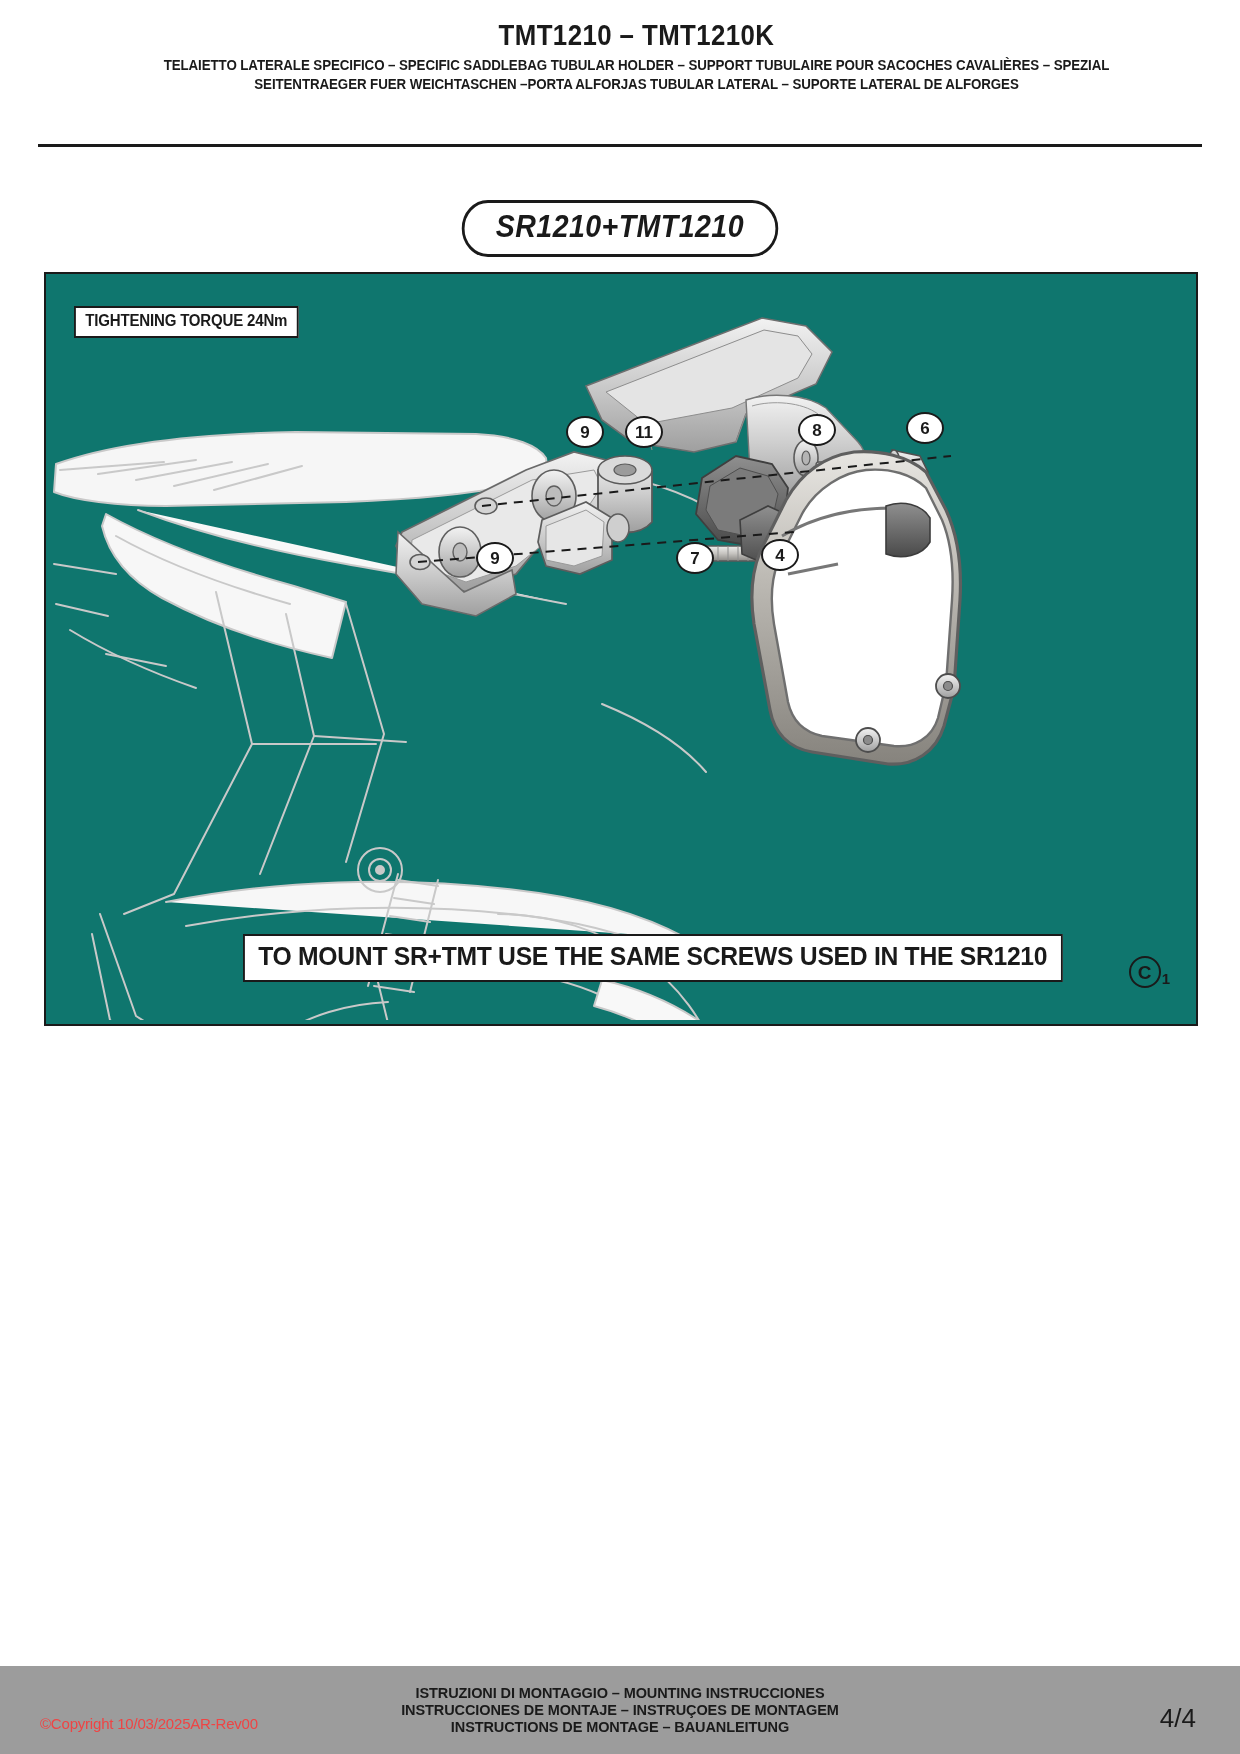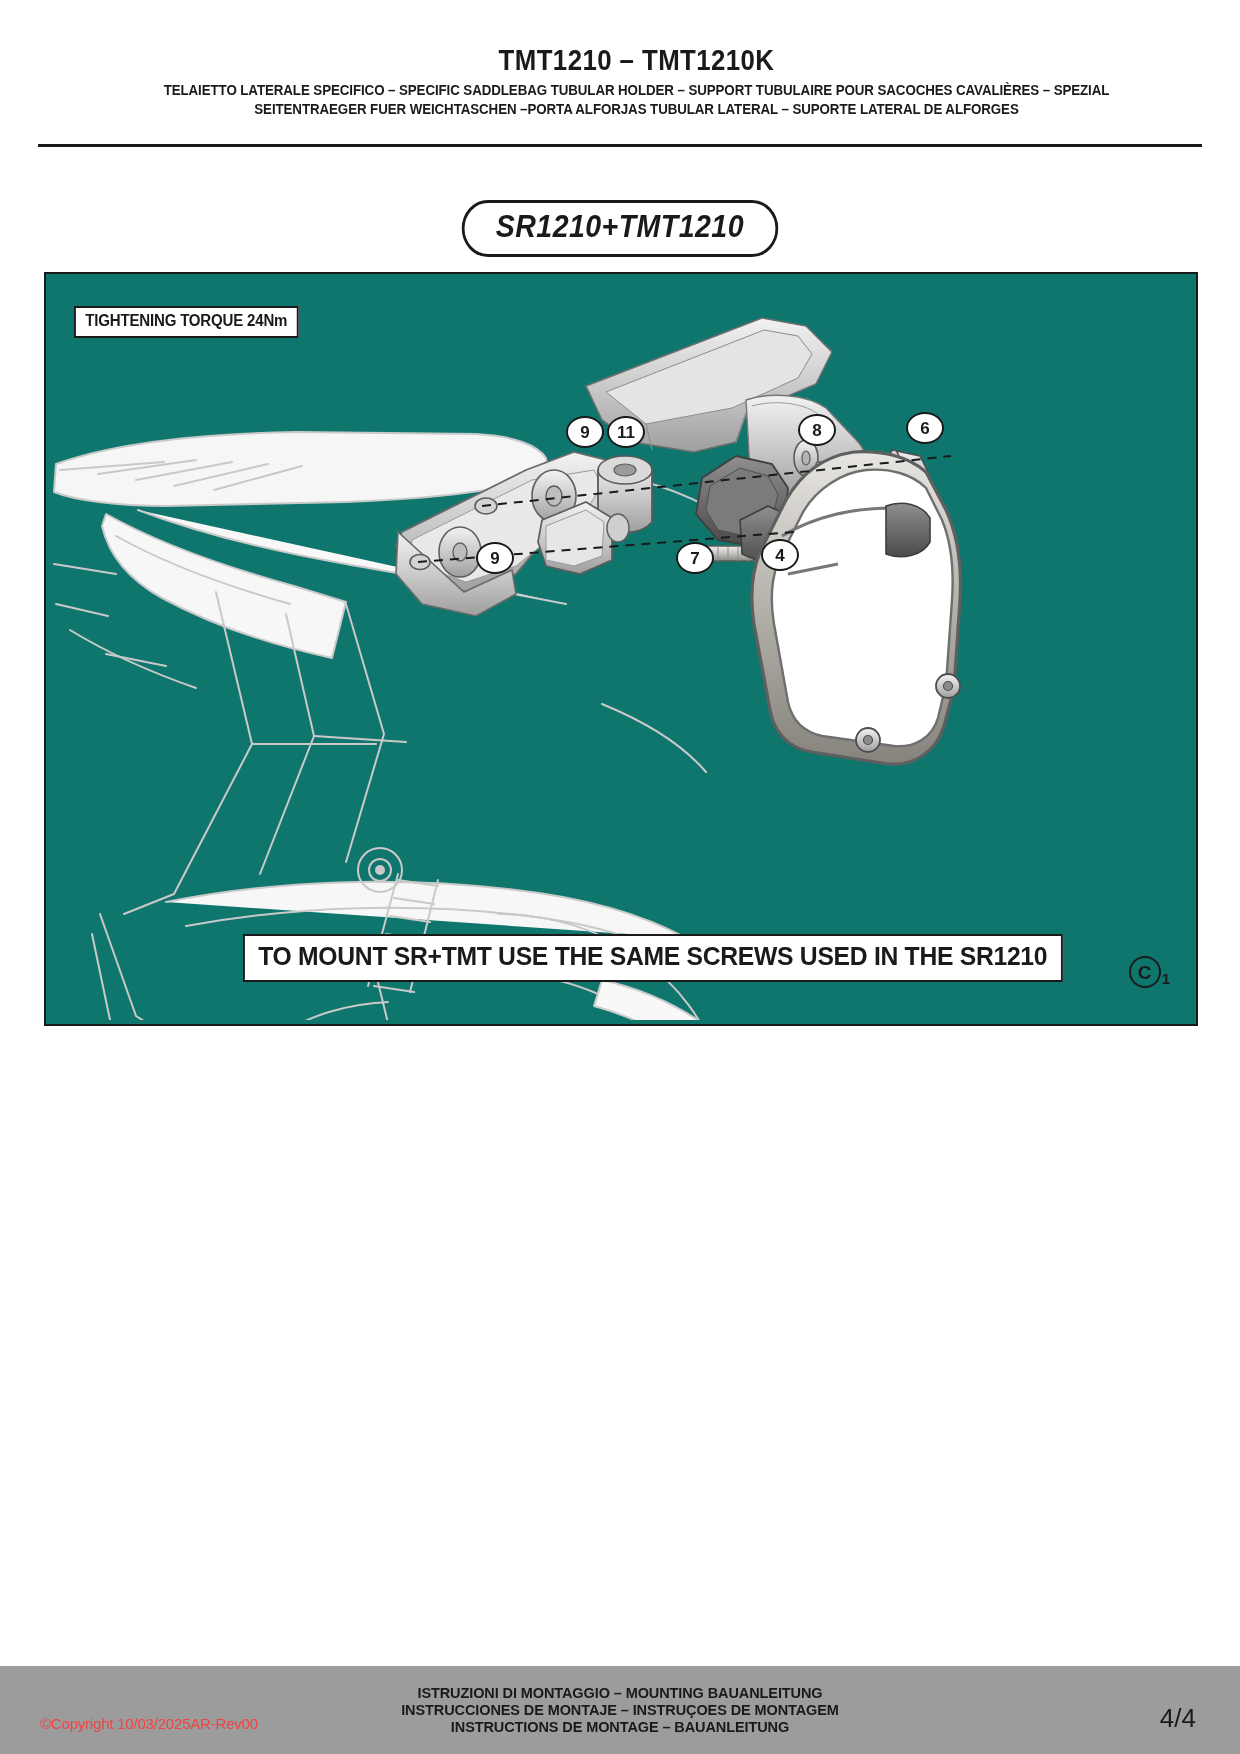--- a/index.html
+++ b/index.html
@@ -12,21 +12,21 @@
     height: 1754px;
     position: relative;
     font-family: "Liberation Sans", sans-serif;
     color: #1a1a1a;
     overflow: hidden;
   }
 
   
   .header {
     position: absolute;
-    left: 0; right: 0; top: 44px;
+    left: 0; right: 0; top: 19px;
     text-align: center;
     padding-left: 33px;
   }
   .doc-title {
     font-size: 30px;
     font-weight: bold;
     letter-spacing: 0.5px;
     transform: scaleX(0.86);
     line-height: 1.05;
   }
@@ -388,37 +388,37 @@
 
     <g stroke="#1a1a1a" stroke-width="2" stroke-dasharray="9 7" fill="none">
       <path d="M436 232 L905 182"></path>
       <path d="M372 288 L748 258"></path>
     </g>
   </svg>
 
   <div class="torque-box">TIGHTENING TORQUE 24Nm</div>
 
   <div class="callout" style="left:520px; top:142px;">9</div>
-  <div class="callout" style="left:561px; top:142px;">11</div>
+  <div class="callout" style="left:579px; top:142px;">11</div>
   <div class="callout" style="left:752px; top:140px;">8</div>
   <div class="callout" style="left:860px; top:138px;">6</div>
   <div class="callout" style="left:430px; top:268px;">9</div>
   <div class="callout" style="left:630px; top:268px;">7</div>
   <div class="callout" style="left:715px; top:265px;">4</div>
 
   <div class="note-box">TO MOUNT SR+TMT USE THE SAME SCREWS USED IN THE SR1210</div>
 
   <div class="page-ref">
     <span class="circle-c">C</span>
     <span class="sub">1</span>
   </div>
 </div>
 
 <div class="footer-band"></div>
 <div class="footer-inner">
   <div class="copyright">©Copyright 10/03/2025AR-Rev00</div>
   <div class="footer-center">
-    <div>ISTRUZIONI DI MONTAGGIO  –  MOUNTING BAUANLEITUNG</div>
+    <div>ISTRUZIONI DI MONTAGGIO  –  MOUNTING INSTRUCCIONES</div>
     <div>INSTRUCCIONES DE MONTAJE – INSTRUÇOES DE MONTAGEM</div>
     <div>INSTRUCTIONS DE MONTAGE – BAUANLEITUNG</div>
   </div>
   <div class="pagenum">4/4</div>
 </div>
 
 </body></html>

